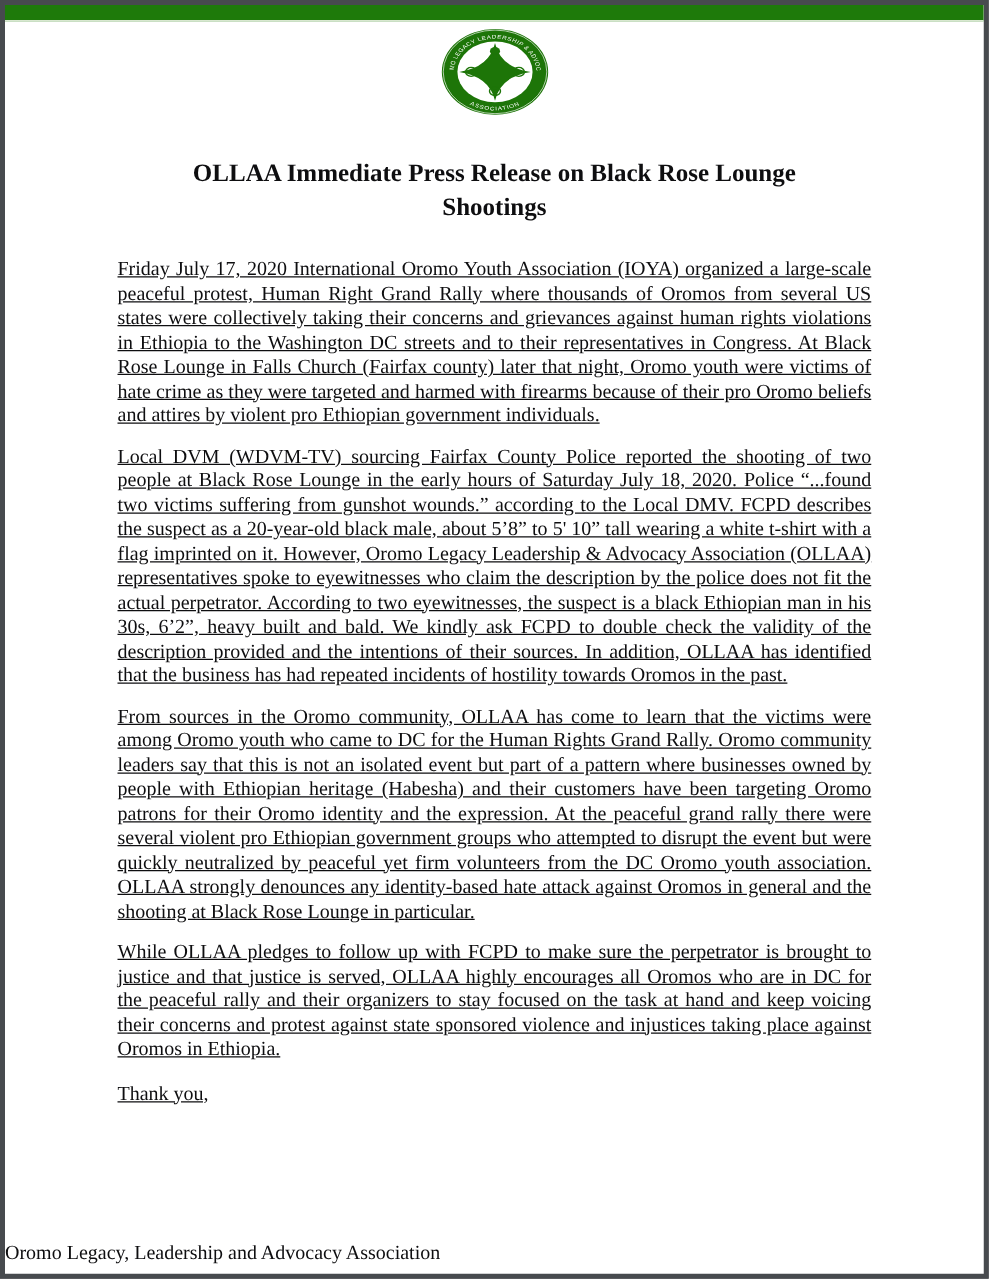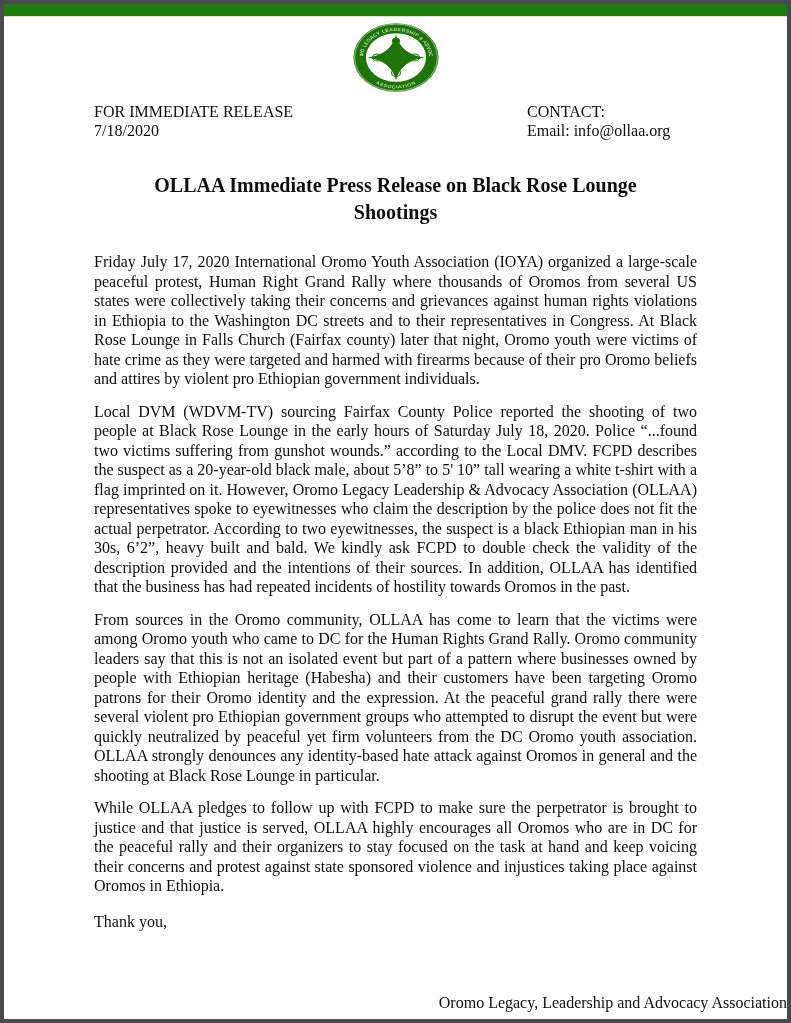--- a/index.html
+++ b/index.html
@@ -43,30 +43,31 @@
     font-weight: bold;
     text-align: center;
     max-width: 520px;
     margin: 32px auto 0 auto;
   }
   .body-copy {
     padding: 0 90px;
     margin-top: 26px;
     font-size: 16px;
     line-height: 19.5px;
+    text-decoration: underline;
   }
   .body-copy p.para {
     margin: 0 0 13px 0;
     text-align: justify;
   }
   .body-copy p.closing { margin: 16px 0 9px 0; text-align: left; }
   .footer {
     position: absolute;
     left: 0; right: 0; bottom: 6px;
-    text-align: right;
+    text-align: left;
     font-size: 16px;
     line-height: 21.5px;
   }
   .ring-text { fill: #ffffff; font-family: "Liberation Sans", sans-serif; }
 </style>
 </head>
 <body>
 
 <div class="frame">
   <div class="page">
@@ -95,30 +96,20 @@
           <circle cx="34" cy="60" r="6" fill="none" stroke-width="1.6"></circle>
           <circle cx="34" cy="60" r="2.4" stroke="none"></circle>
           <circle cx="86" cy="60" r="6" fill="none" stroke-width="1.6"></circle>
           <circle cx="86" cy="60" r="2.4" stroke="none"></circle>
           <circle cx="60" cy="86" r="6" fill="none" stroke-width="1.6"></circle>
           <circle cx="60" cy="86" r="2.4" stroke="none"></circle>
         </g>
       </svg>
     </div>
 
-    <div class="header-row">
-      <div class="header-left">
-        <div>FOR IMMEDIATE RELEASE</div>
-        <div>7/18/2020</div>
-      </div>
-      <div class="header-right">
-        <div>CONTACT:</div>
-        <div>Email: info@ollaa.org</div>
-      </div>
-    </div>
 
     <h1 class="title">OLLAA Immediate Press Release on Black Rose Lounge Shootings</h1>
 
     <div class="body-copy">
       <p class="para">Friday July 17, 2020 International Oromo Youth Association (IOYA) organized a large-scale peaceful protest, Human Right Grand Rally where thousands of Oromos from several US states were collectively taking their concerns and grievances against human rights violations in Ethiopia to the Washington DC streets and to their representatives in Congress. At Black Rose Lounge in Falls Church (Fairfax county) later that night, Oromo youth were victims of hate crime as they were targeted and harmed with firearms because of their pro Oromo beliefs and attires by violent pro Ethiopian government individuals.</p>
       <p class="para">Local DVM (WDVM-TV) sourcing Fairfax County Police reported the shooting of two people at Black Rose Lounge in the early hours of Saturday July 18, 2020. Police “...found two victims suffering from gunshot wounds.” according to the Local DMV. FCPD describes the suspect as a 20-year-old black male, about 5’8” to 5' 10” tall wearing a white t-shirt with a flag imprinted on it. However, Oromo Legacy Leadership &amp; Advocacy Association (OLLAA) representatives spoke to eyewitnesses who claim the description by the police does not fit the actual perpetrator. According to two eyewitnesses, the suspect is a black Ethiopian man in his 30s, 6’2”, heavy built and bald. We kindly ask FCPD to double check the validity of the description provided and the intentions of their sources. In addition, OLLAA has identified that the business has had repeated incidents of hostility towards Oromos in the past.</p>
       <p class="para">From sources in the Oromo community, OLLAA has come to learn that the victims were among Oromo youth who came to DC for the Human Rights Grand Rally. Oromo community leaders say that this is not an isolated event but part of a pattern where businesses owned by people with Ethiopian heritage (Habesha) and their customers have been targeting Oromo patrons for their Oromo identity and the expression. At the peaceful grand rally there were several violent pro Ethiopian government groups who attempted to disrupt the event but were quickly neutralized by peaceful yet firm volunteers from the DC Oromo youth association. OLLAA strongly denounces any identity-based hate attack against Oromos in general and the shooting at Black Rose Lounge in particular.</p>
       <p class="para">While OLLAA pledges to follow up with FCPD to make sure the perpetrator is brought to justice and that justice is served, OLLAA highly encourages all Oromos who are in DC for the peaceful rally and their organizers to stay focused on the task at hand and keep voicing their concerns and protest against state sponsored violence and injustices taking place against Oromos in Ethiopia.</p>
       <p class="closing">Thank you,</p>
     </div>

